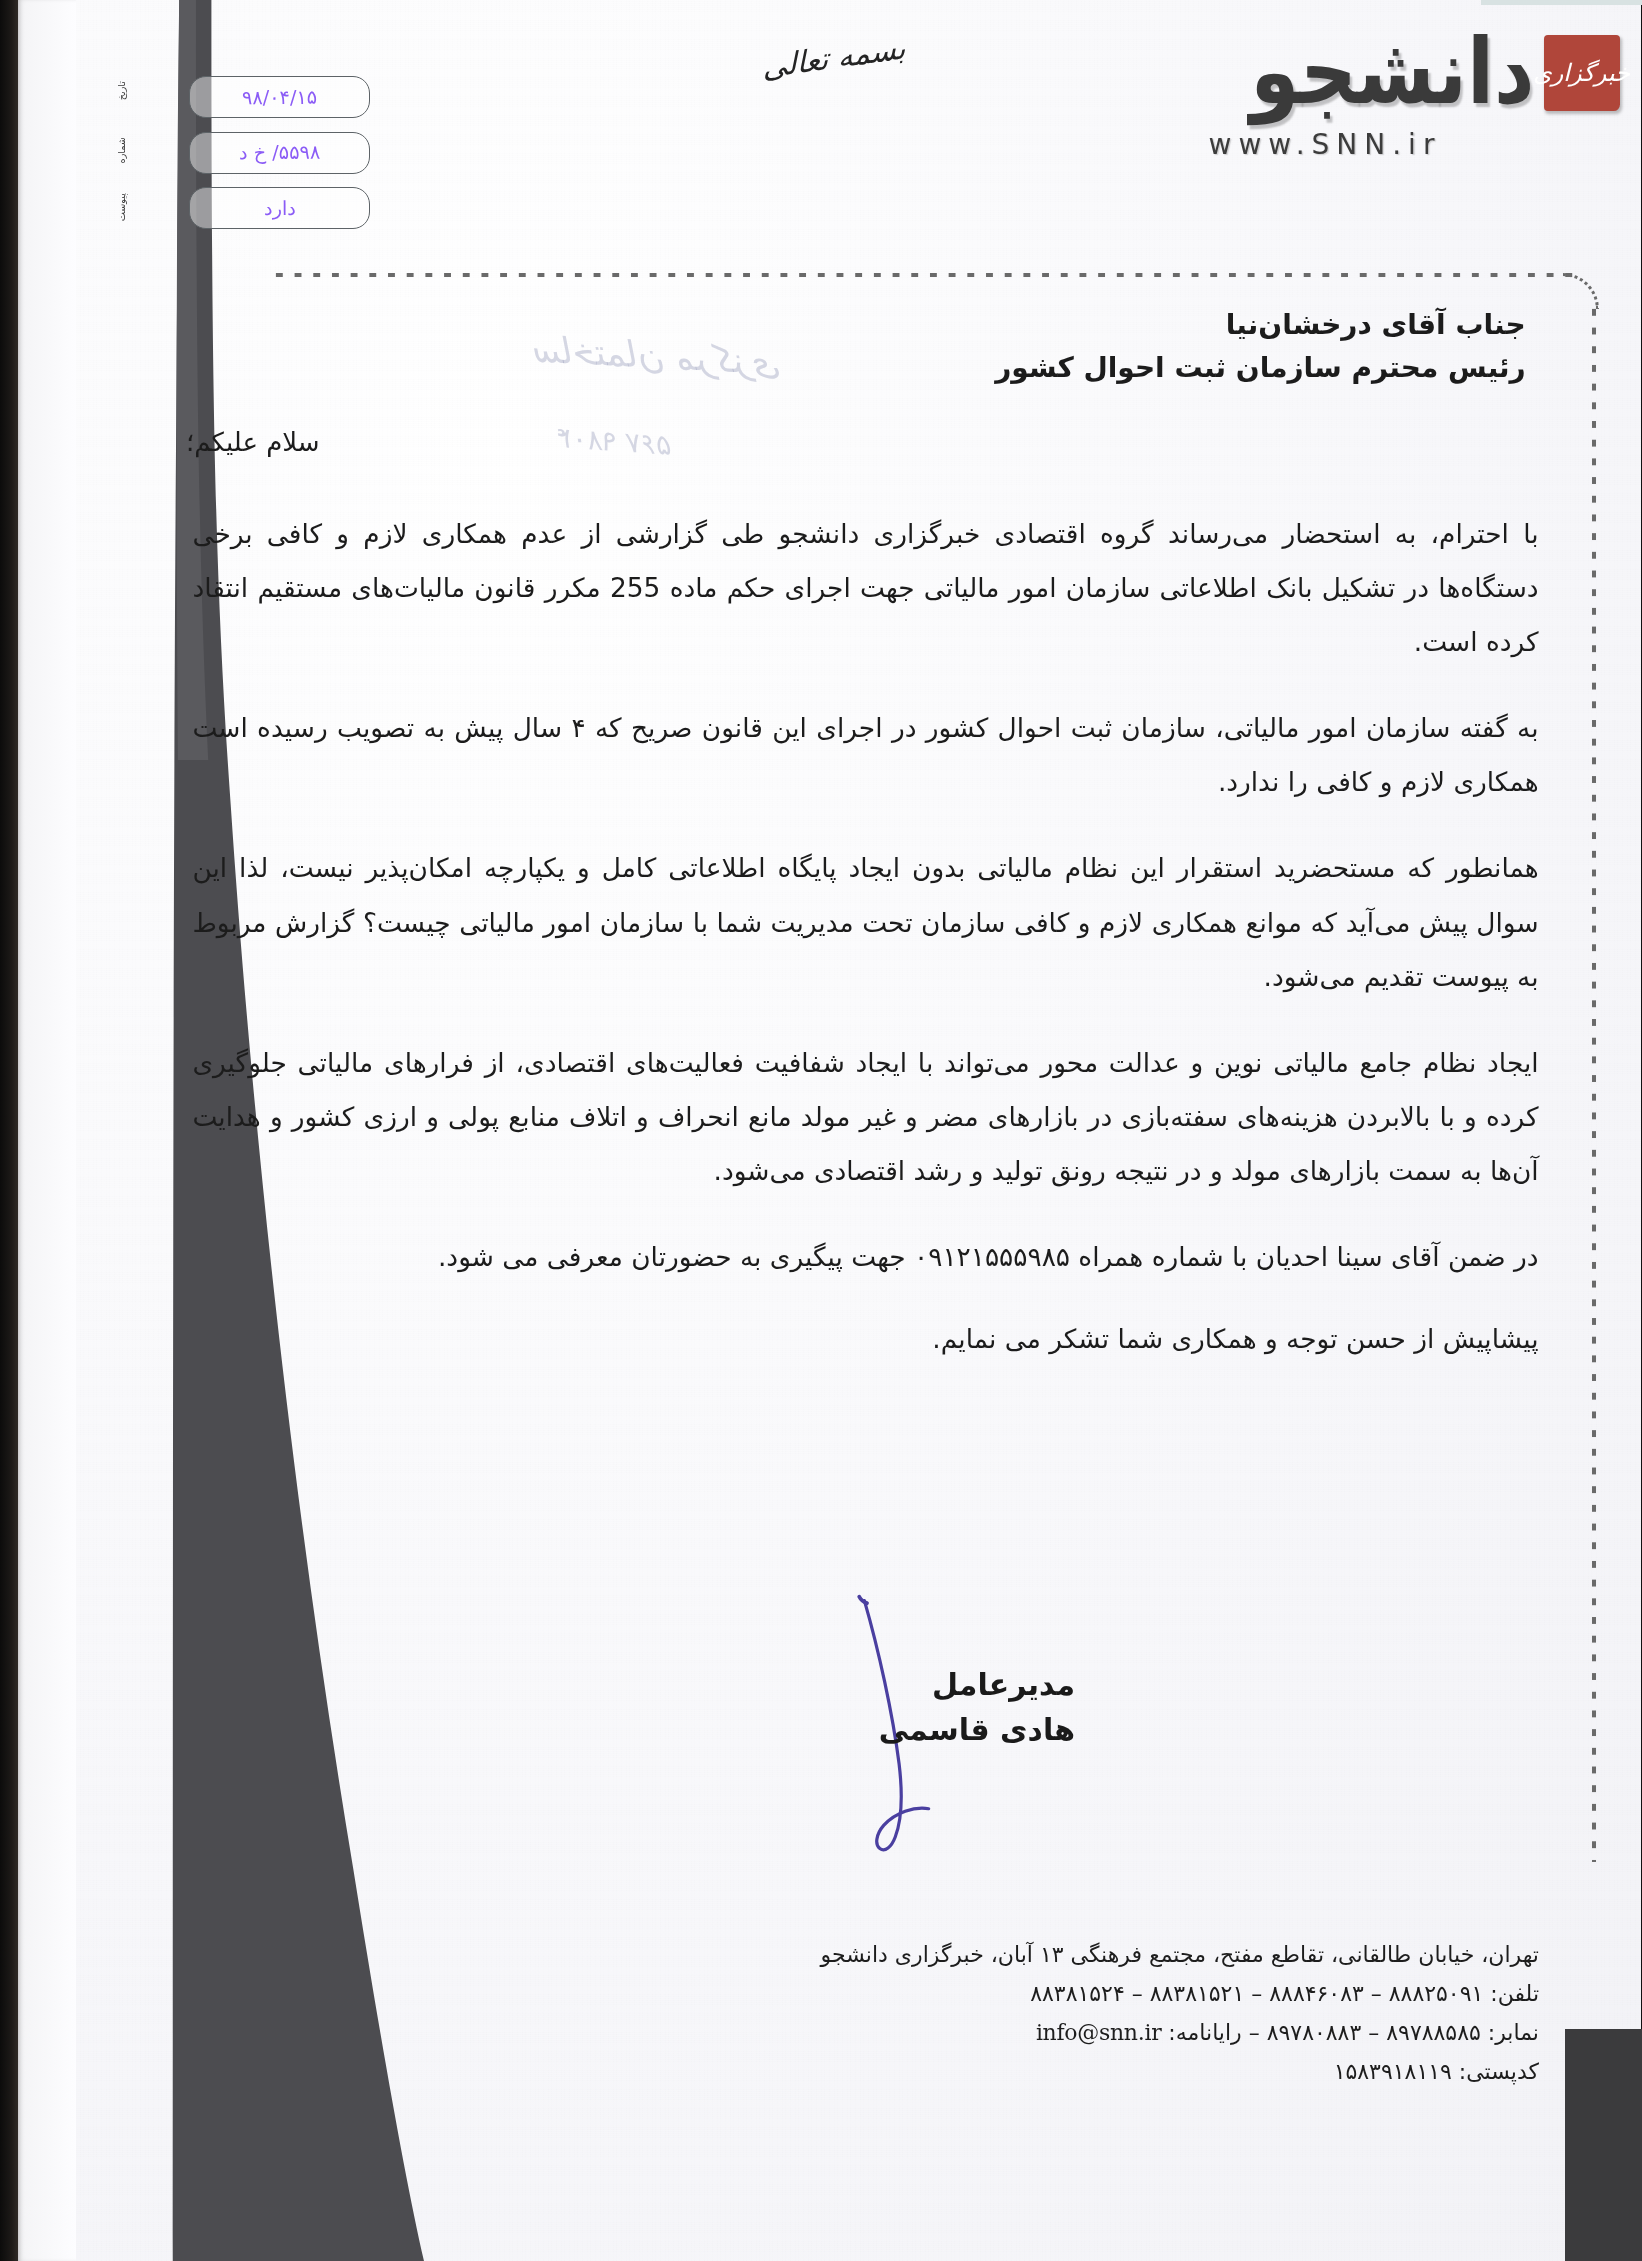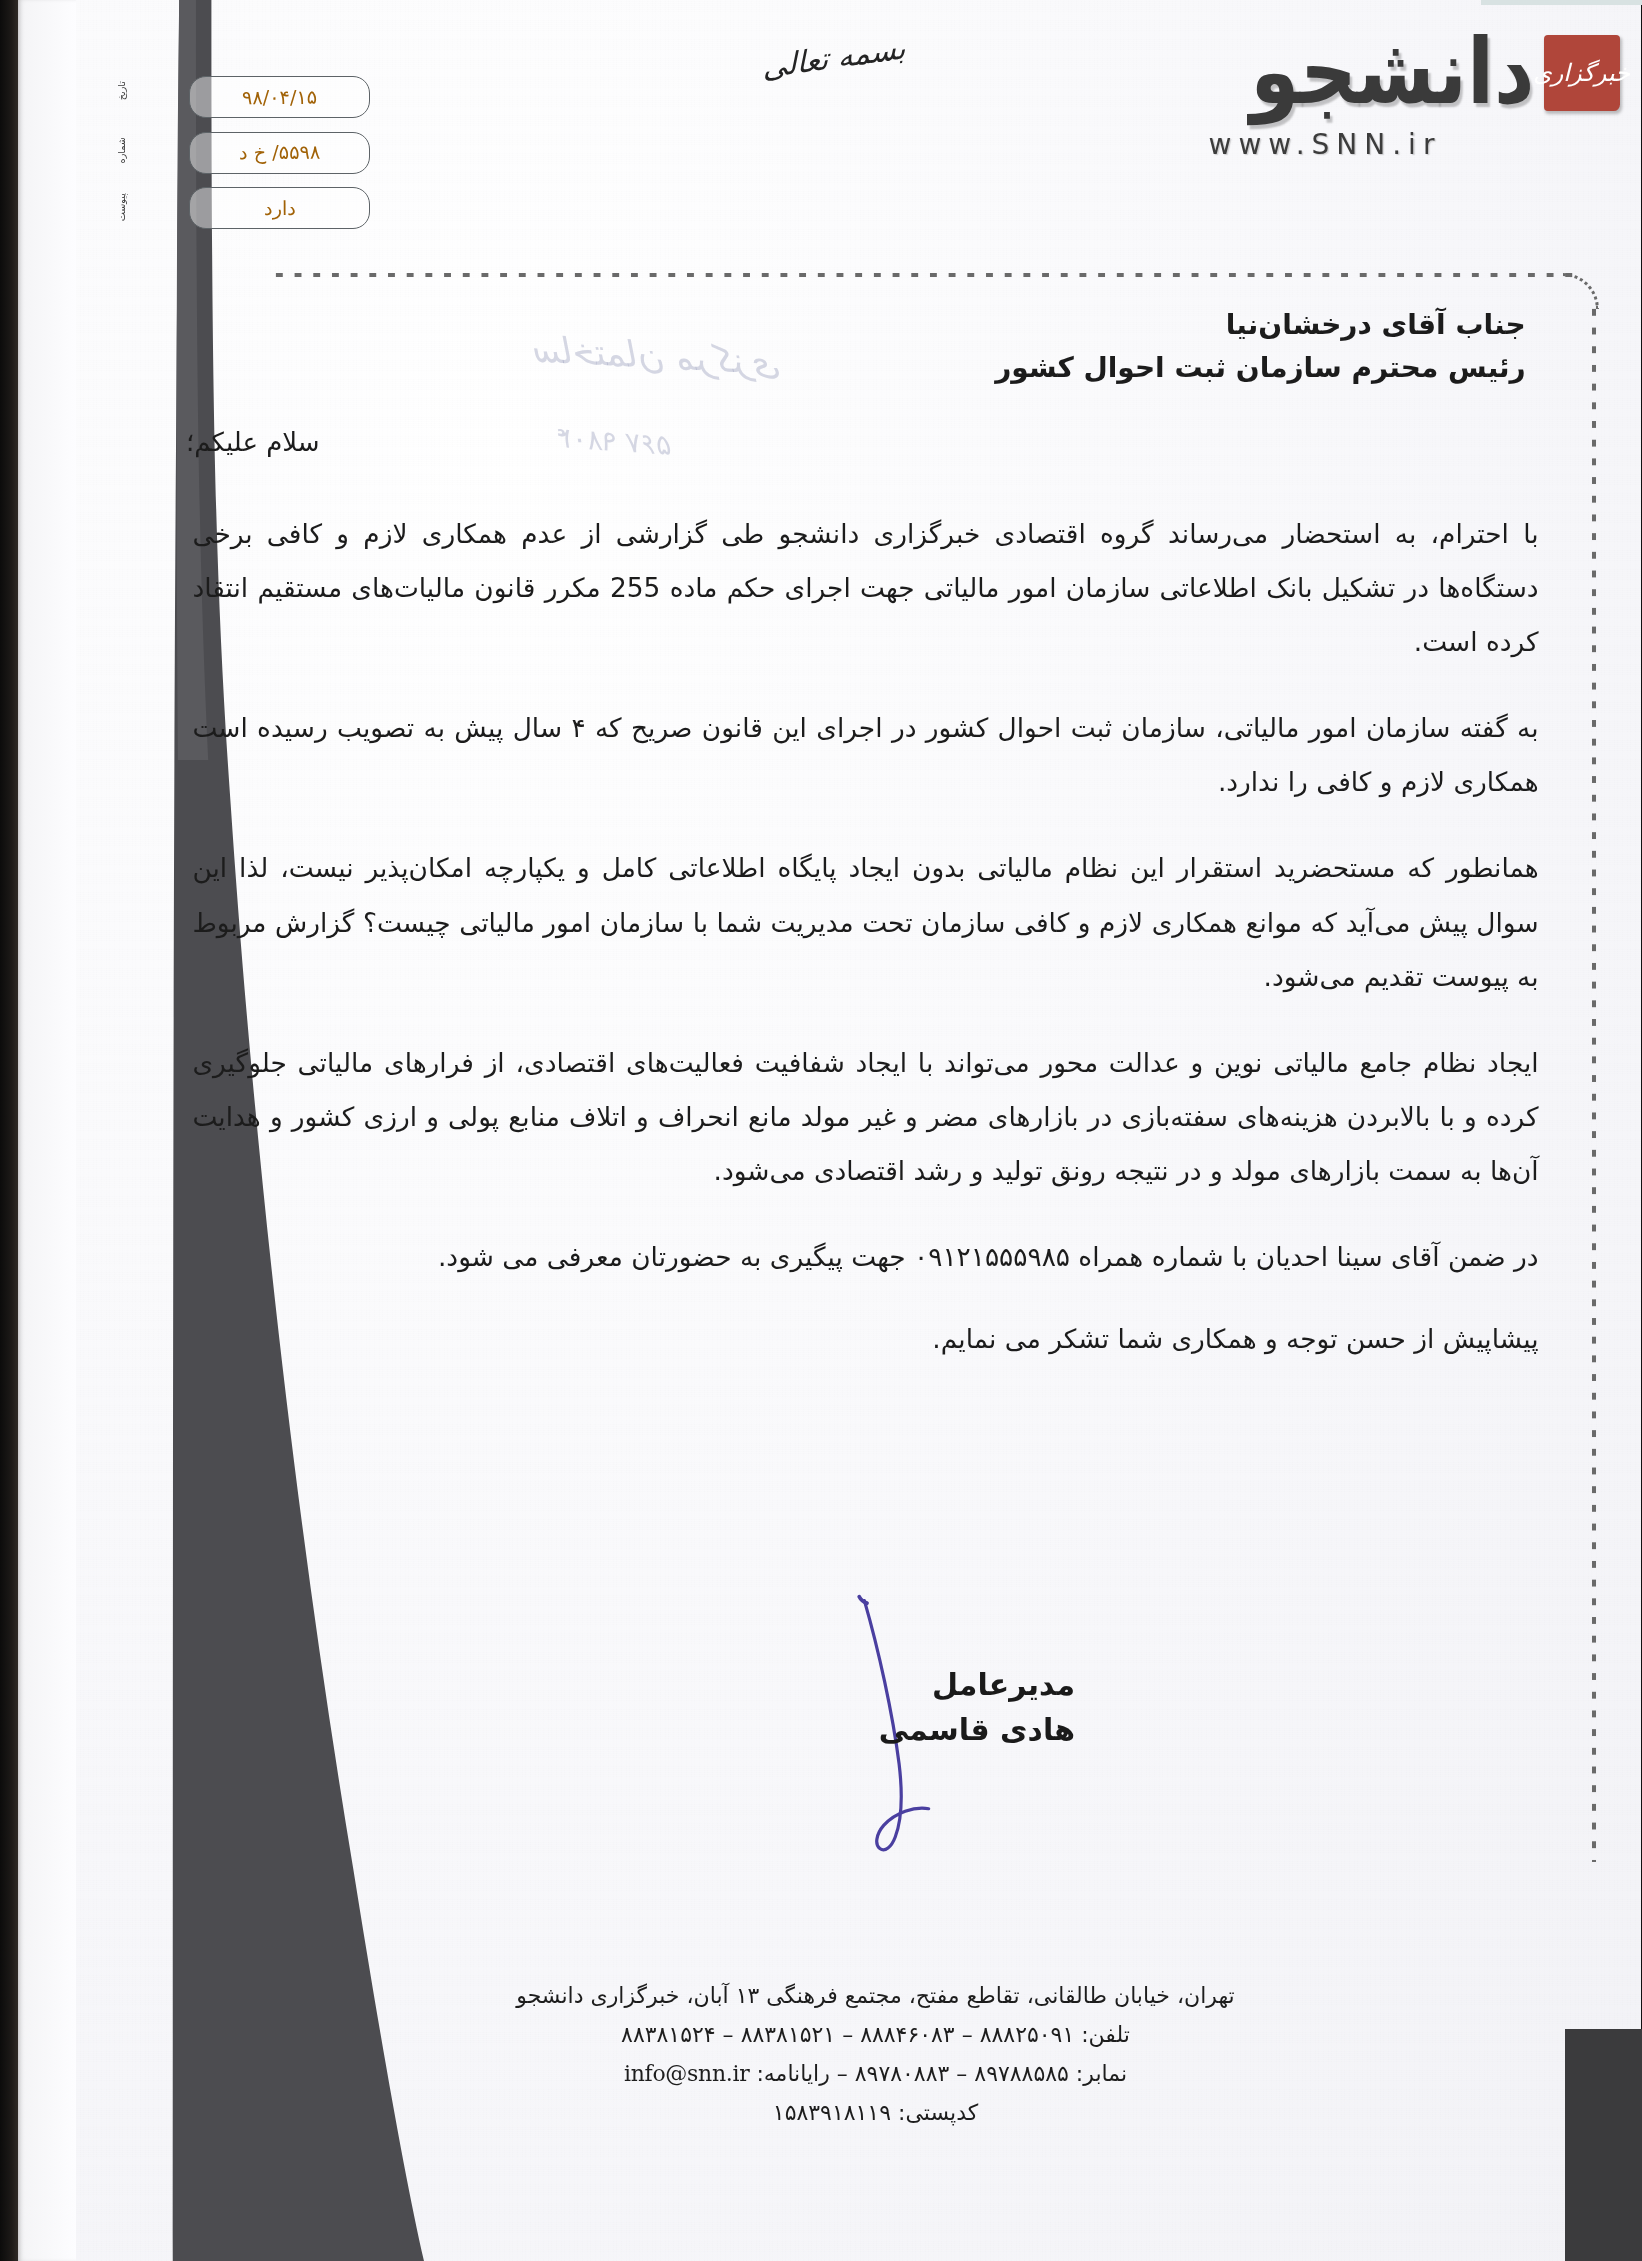--- a/index.html
+++ b/index.html
@@ -107,21 +107,21 @@
     border: 1.9px solid #5d6367;
     border-radius: 17px;
     display: flex;
     align-items: center;
     justify-content: center;
     background: rgba(255,255,255,.45);
   }
   .reg-field span {
     font-family: "DejaVu Sans", sans-serif;
     font-size: 19.3px;
-    color: #a16207;
+    color: #8b5cf6;
     letter-spacing: 0.6px;
     transform: rotate(-0.4deg);
   }
   .reg-label {
     position: absolute;
     left: -41px;
     top: 5.2px;
     width: 36px;
     text-align: center;
     font-size: 9.7px;
@@ -307,24 +307,24 @@
     top: 1591px;
     width: 167px;
     height: 271px;
     pointer-events: none;
   }
 
   
   .footer {
     position: absolute;
     right: 103px;
-    top: 1976px;
+    top: 1935px;
     width: 1327px;
     direction: rtl;
-    text-align: center;
+    text-align: right;
     color: #1d1d1d;
   }
   .footer div {
     font-size: 22px;
     line-height: 1.78;
     letter-spacing: -0.3px;
   }
   .footer .f-email {
     font-family: "DejaVu Serif", serif;
     direction: ltr;

